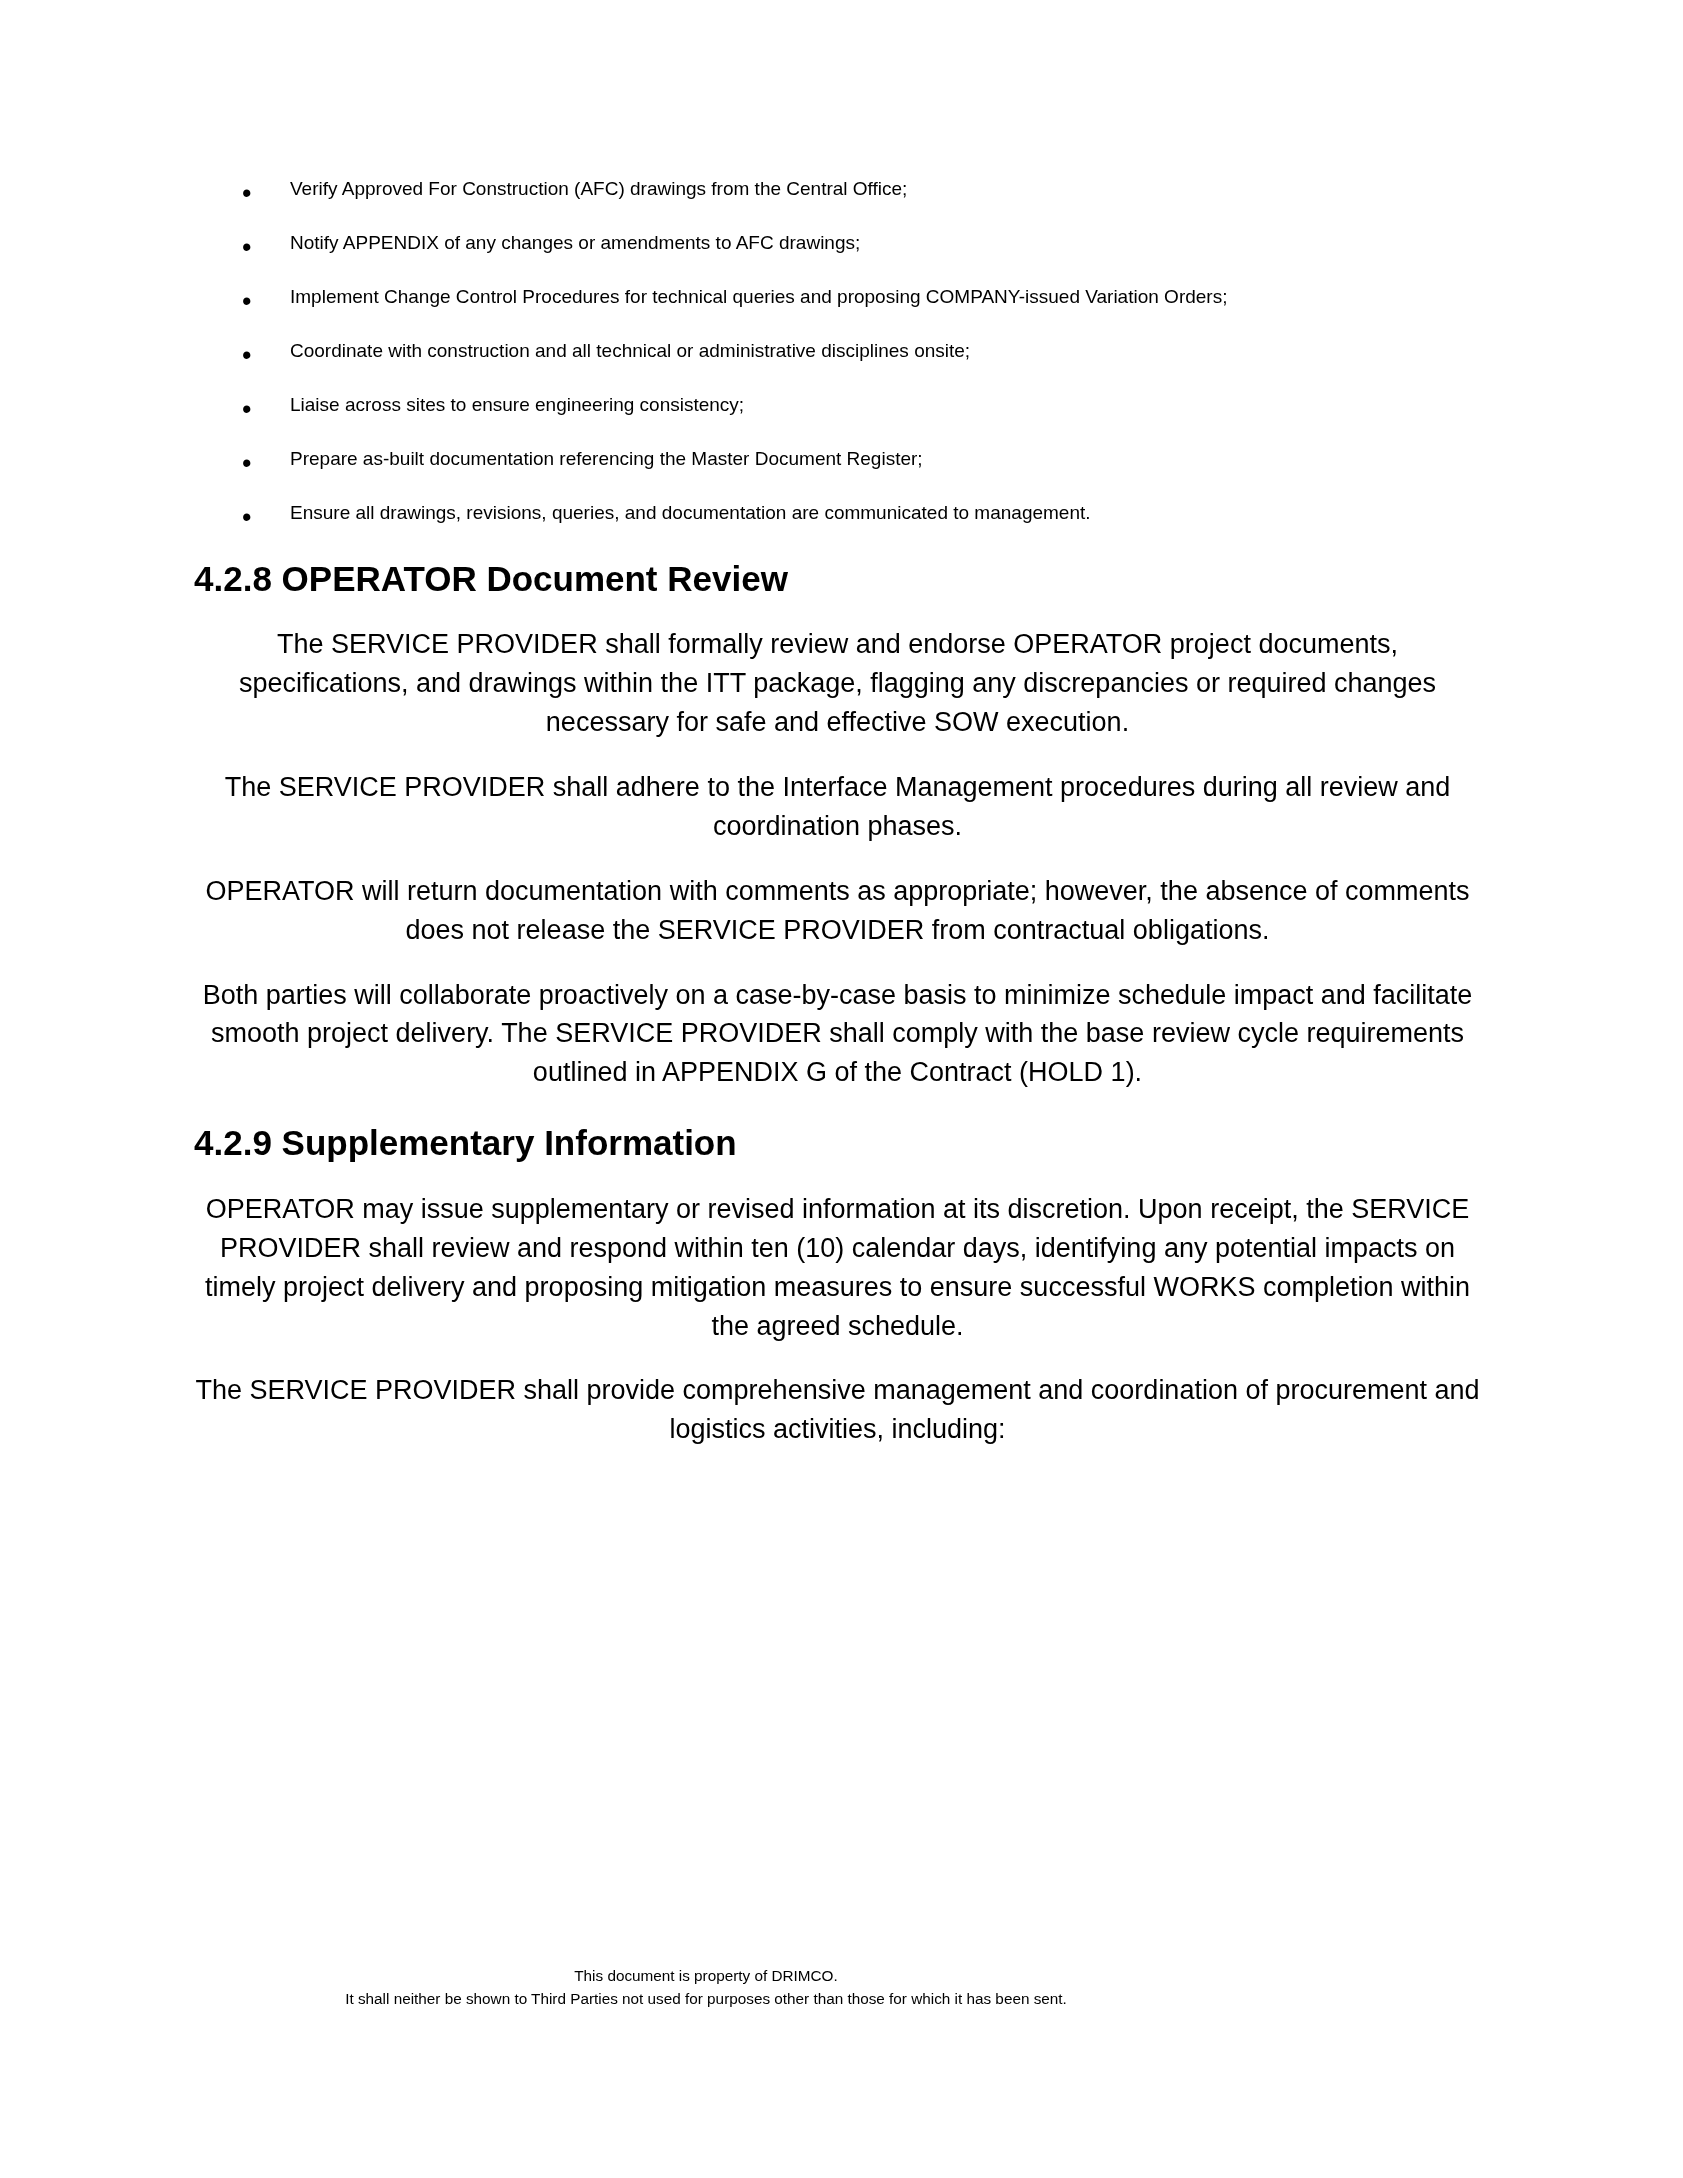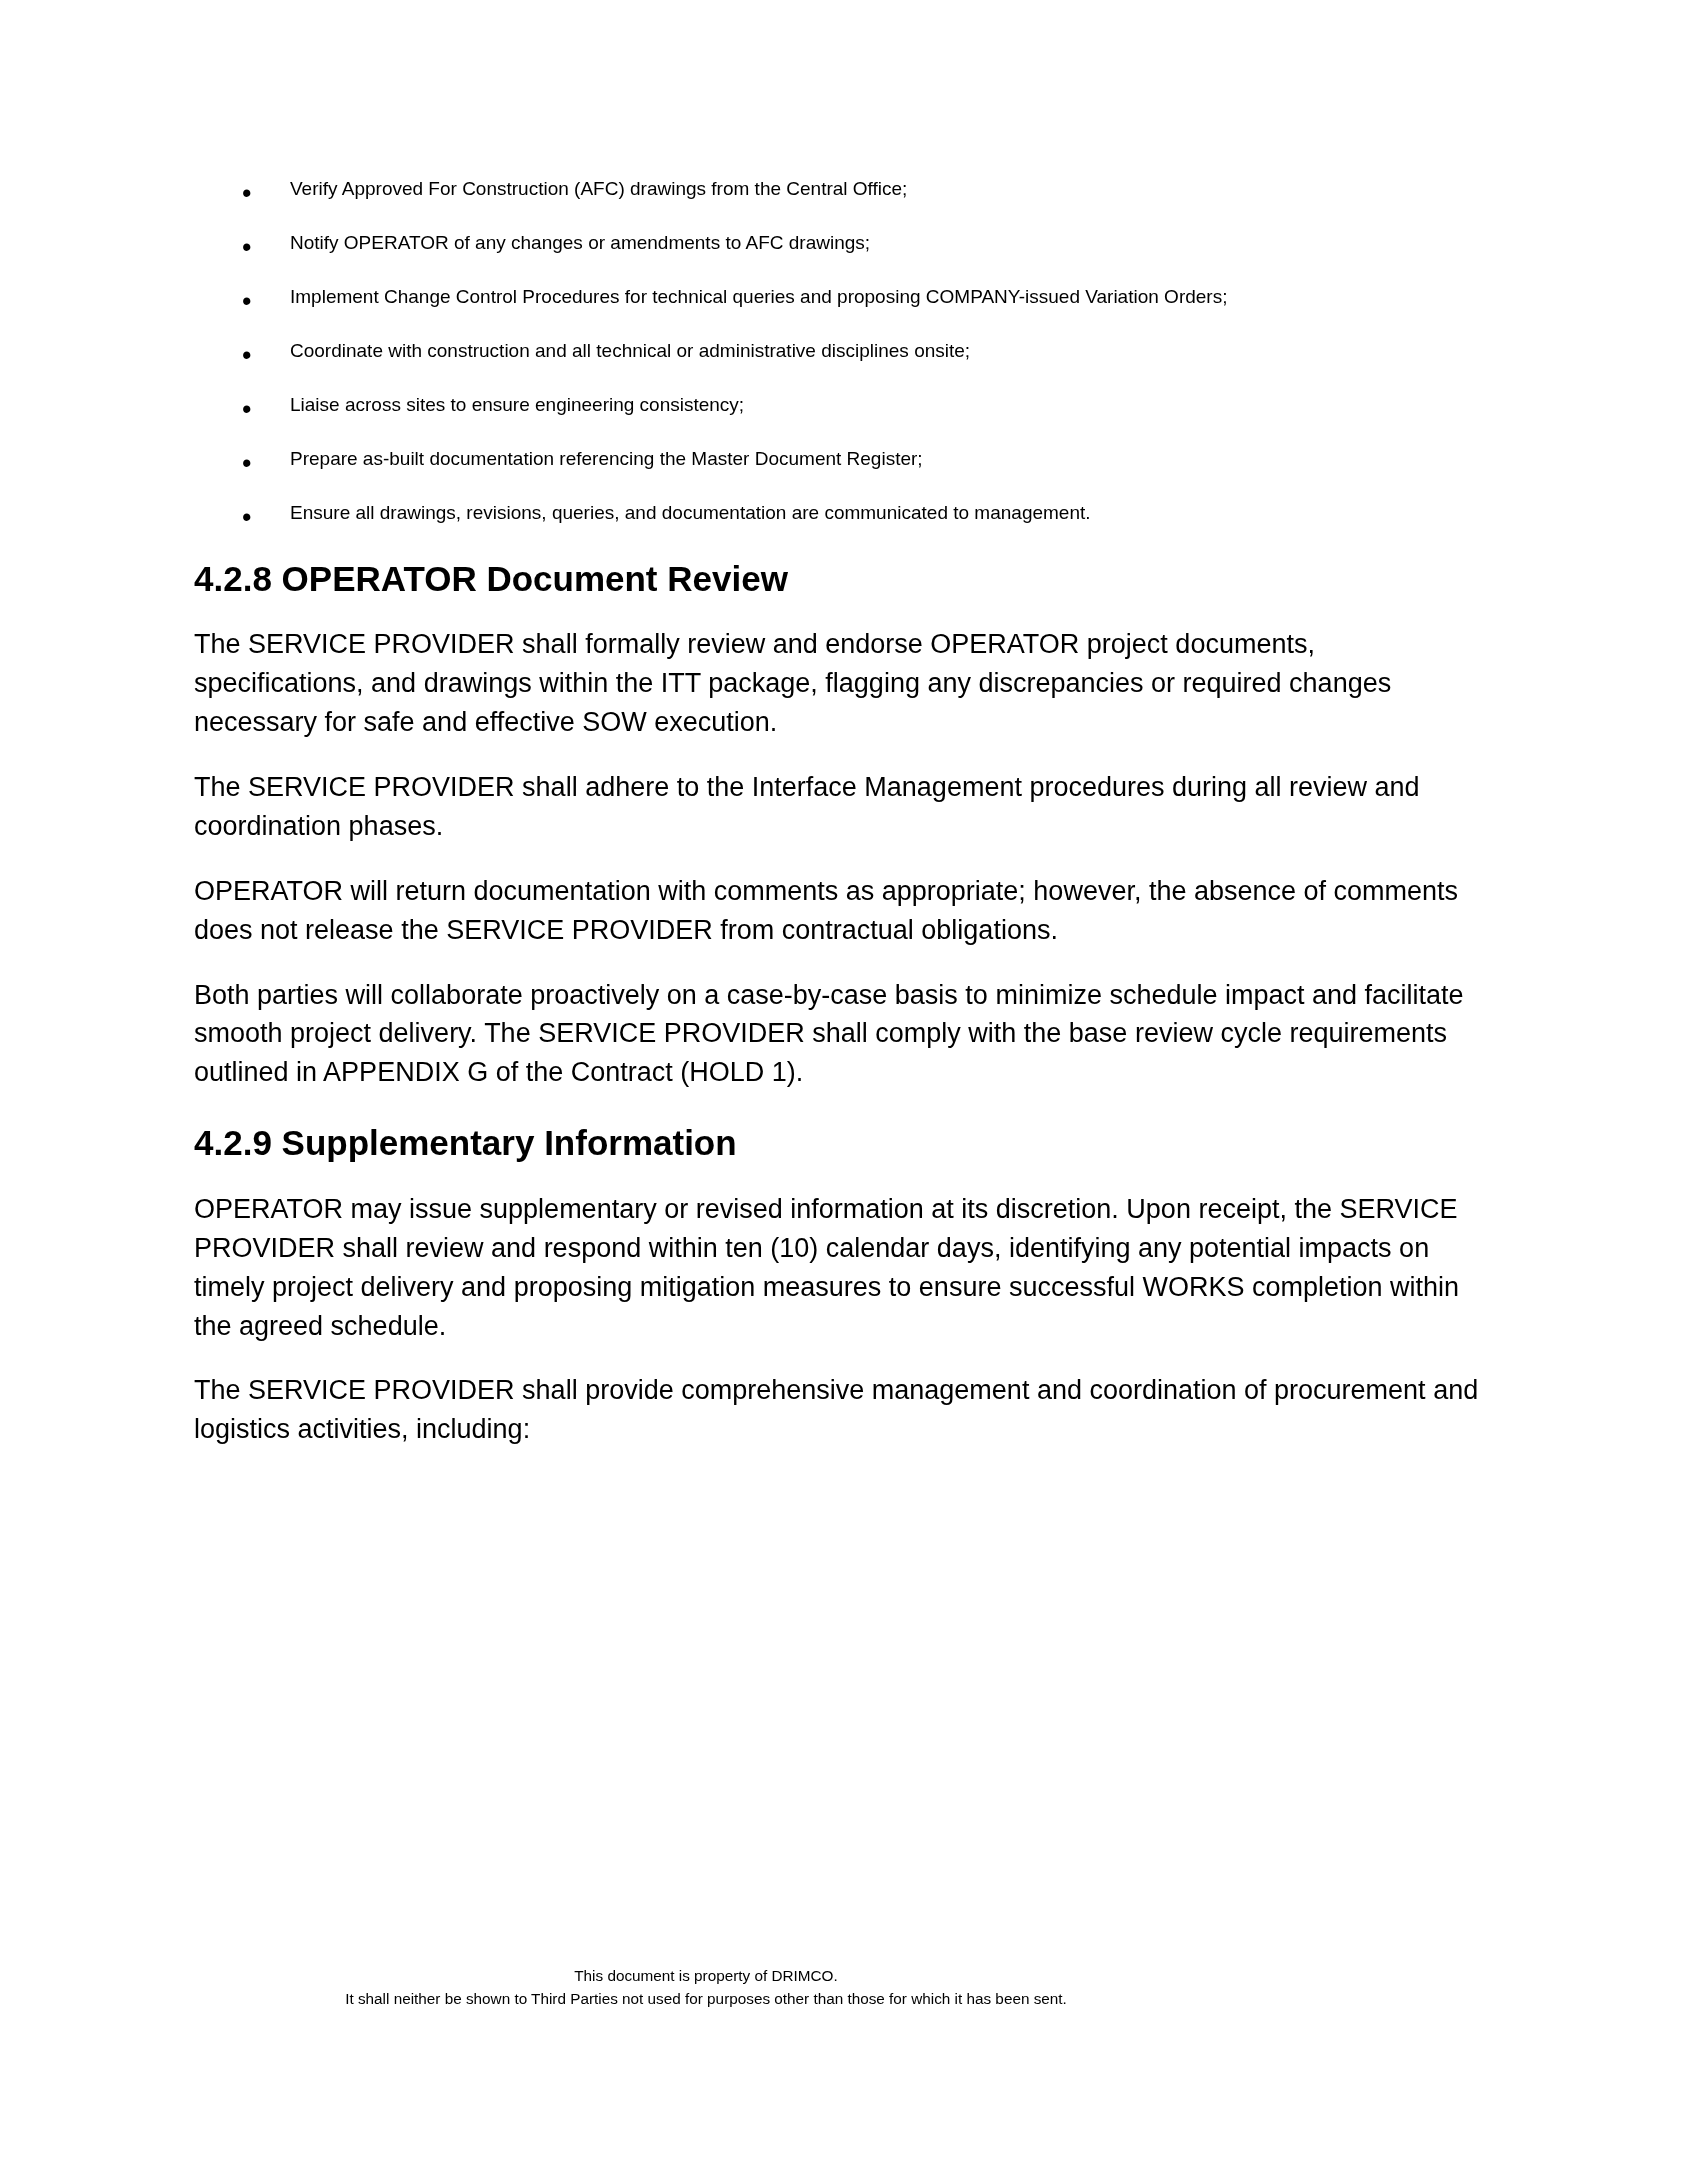--- a/index.html
+++ b/index.html
@@ -52,20 +52,21 @@
   h2.heading {
     font-size: 35px;
     font-weight: bold;
     line-height: 1.42;
     margin: 26px 0 22px 0;
   }
   p.para {
     font-size: 27px;
     line-height: 1.44;
     margin: 16px 0 26px 0;
+    text-align: center;
   }
   .footer {
     position: absolute;
     left: 0;
     top: 1965px;
     width: 1412px;
     text-align: center;
   }
   .footer div {
     font-size: 15.3px;
@@ -74,21 +75,21 @@
   }
 </style>
 </head>
 <body>
 
 <div class="page">
   <div class="content">
 
     <ul class="bullets">
       <li>Verify Approved For Construction (AFC) drawings from the Central Office;</li>
-      <li>Notify OPERATOR of any changes or amendments to AFC drawings;</li>
+      <li>Notify APPENDIX of any changes or amendments to AFC drawings;</li>
       <li>Implement Change Control Procedures for technical queries and proposing COMPANY-issued Variation Orders;</li>
       <li>Coordinate with construction and all technical or administrative disciplines onsite;</li>
       <li>Liaise across sites to ensure engineering consistency;</li>
       <li>Prepare as-built documentation referencing the Master Document Register;</li>
       <li>Ensure all drawings, revisions, queries, and documentation are communicated to management.</li>
     </ul>
 
     <h2 class="heading">4.2.8 OPERATOR Document Review</h2>
     <p class="para">The SERVICE PROVIDER shall formally review and endorse OPERATOR project documents, specifications, and drawings within the ITT package, flagging any discrepancies or required changes necessary for safe and effective SOW execution.</p>
     <p class="para">The SERVICE PROVIDER shall adhere to the Interface Management procedures during all review and coordination phases.</p>

